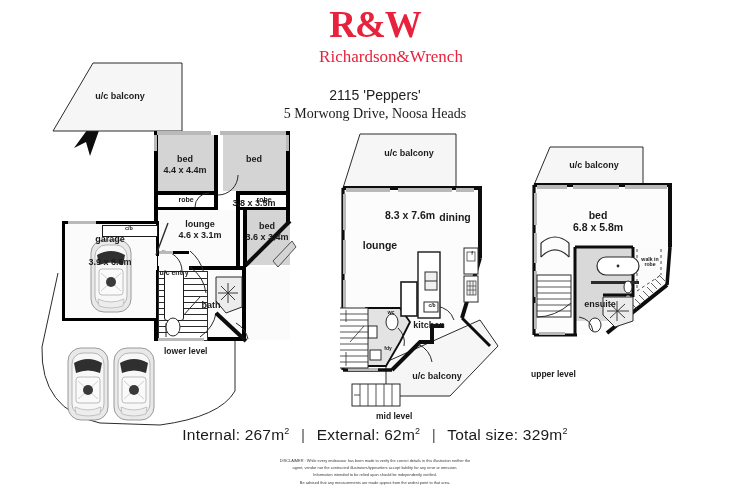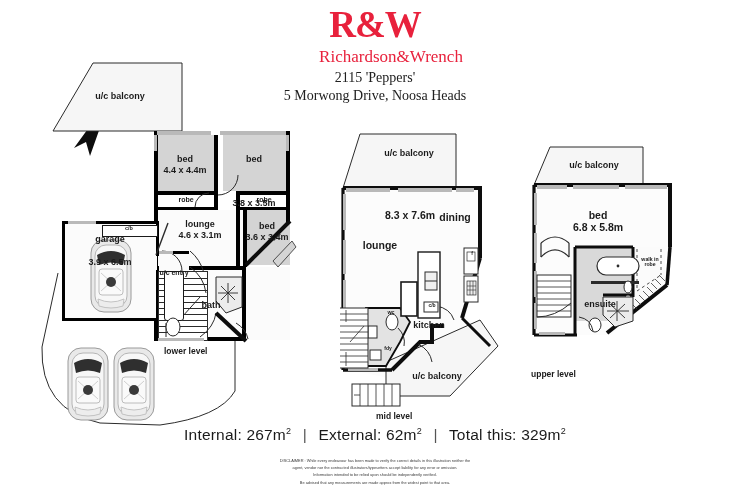--- a/index.html
+++ b/index.html
@@ -7,22 +7,22 @@
   body{width:750px;height:501px;position:relative;overflow:hidden;
        font-family:"Liberation Sans","DejaVu Sans",sans-serif;color:#1a1a1a;}
   #root{position:absolute;inset:0;width:750px;height:501px;}
 
   
   .hdr{position:absolute;left:0;top:0;width:750px;text-align:center;}
   .logo{font-family:"Liberation Serif","DejaVu Serif",serif;font-weight:bold;
         font-size:37px;letter-spacing:-1px;line-height:1;color:#e8213c;margin-top:6px;}
   .logo-sub{font-family:"Liberation Serif","DejaVu Serif",serif;font-size:17px;
         color:#e8213c;line-height:1;margin-top:5px;margin-left:32px;}
-  .addr1{font-family:Liberation Serif, serif;font-size:14px;
-        color:#202020;margin-top:4px;line-height:1.25;}
+  .addr1{font-family:Liberation Sans, sans-serif;font-size:14px;
+        color:#202020;margin-top:22px;line-height:1.25;}
   .addr2{font-family:"Liberation Serif","DejaVu Serif",serif;font-size:14px;
         color:#202020;line-height:1.25;}
 
   
   .sizes{position:absolute;left:0;top:426px;width:750px;text-align:center;
         font-size:15.5px;color:#1a1a1a;letter-spacing:.2px;}
   .sizes .sep{color:#555;padding:0 7px;}
   .sizes sup{font-size:9px;}
   .disc{position:absolute;left:0;top:457px;width:750px;text-align:center;
         font-size:3.9px;line-height:1.85;color:#3a3a3a;}
@@ -417,21 +417,21 @@
     <div class="lvl" style="left:16px;top:234px;">upper level</div>
   </div>
 
   <div class="sizes">
     <span>Internal:</span>
     <span>267m</span><sup>2</sup>
     <span class="sep">|</span>
     <span>External:</span>
     <span>62m</span><sup>2</sup>
     <span class="sep">|</span>
-    <span>Total this:</span>
+    <span>Total size:</span>
     <span>329m</span><sup>2</sup>
   </div>
 
   <div class="disc">
     <div>DISCLAIMER : While every endeavour has been made to verify the correct details in this illustration neither the</div>
     <div>agent, vendor nor the contracted illustrators/typesetters accept liability for any error or omission.</div>
     <div>Information intended to be relied upon should be independently verified.</div>
     <div>Be advised that any measurements are made approx from the widest point to that area.</div>
   </div>
 

